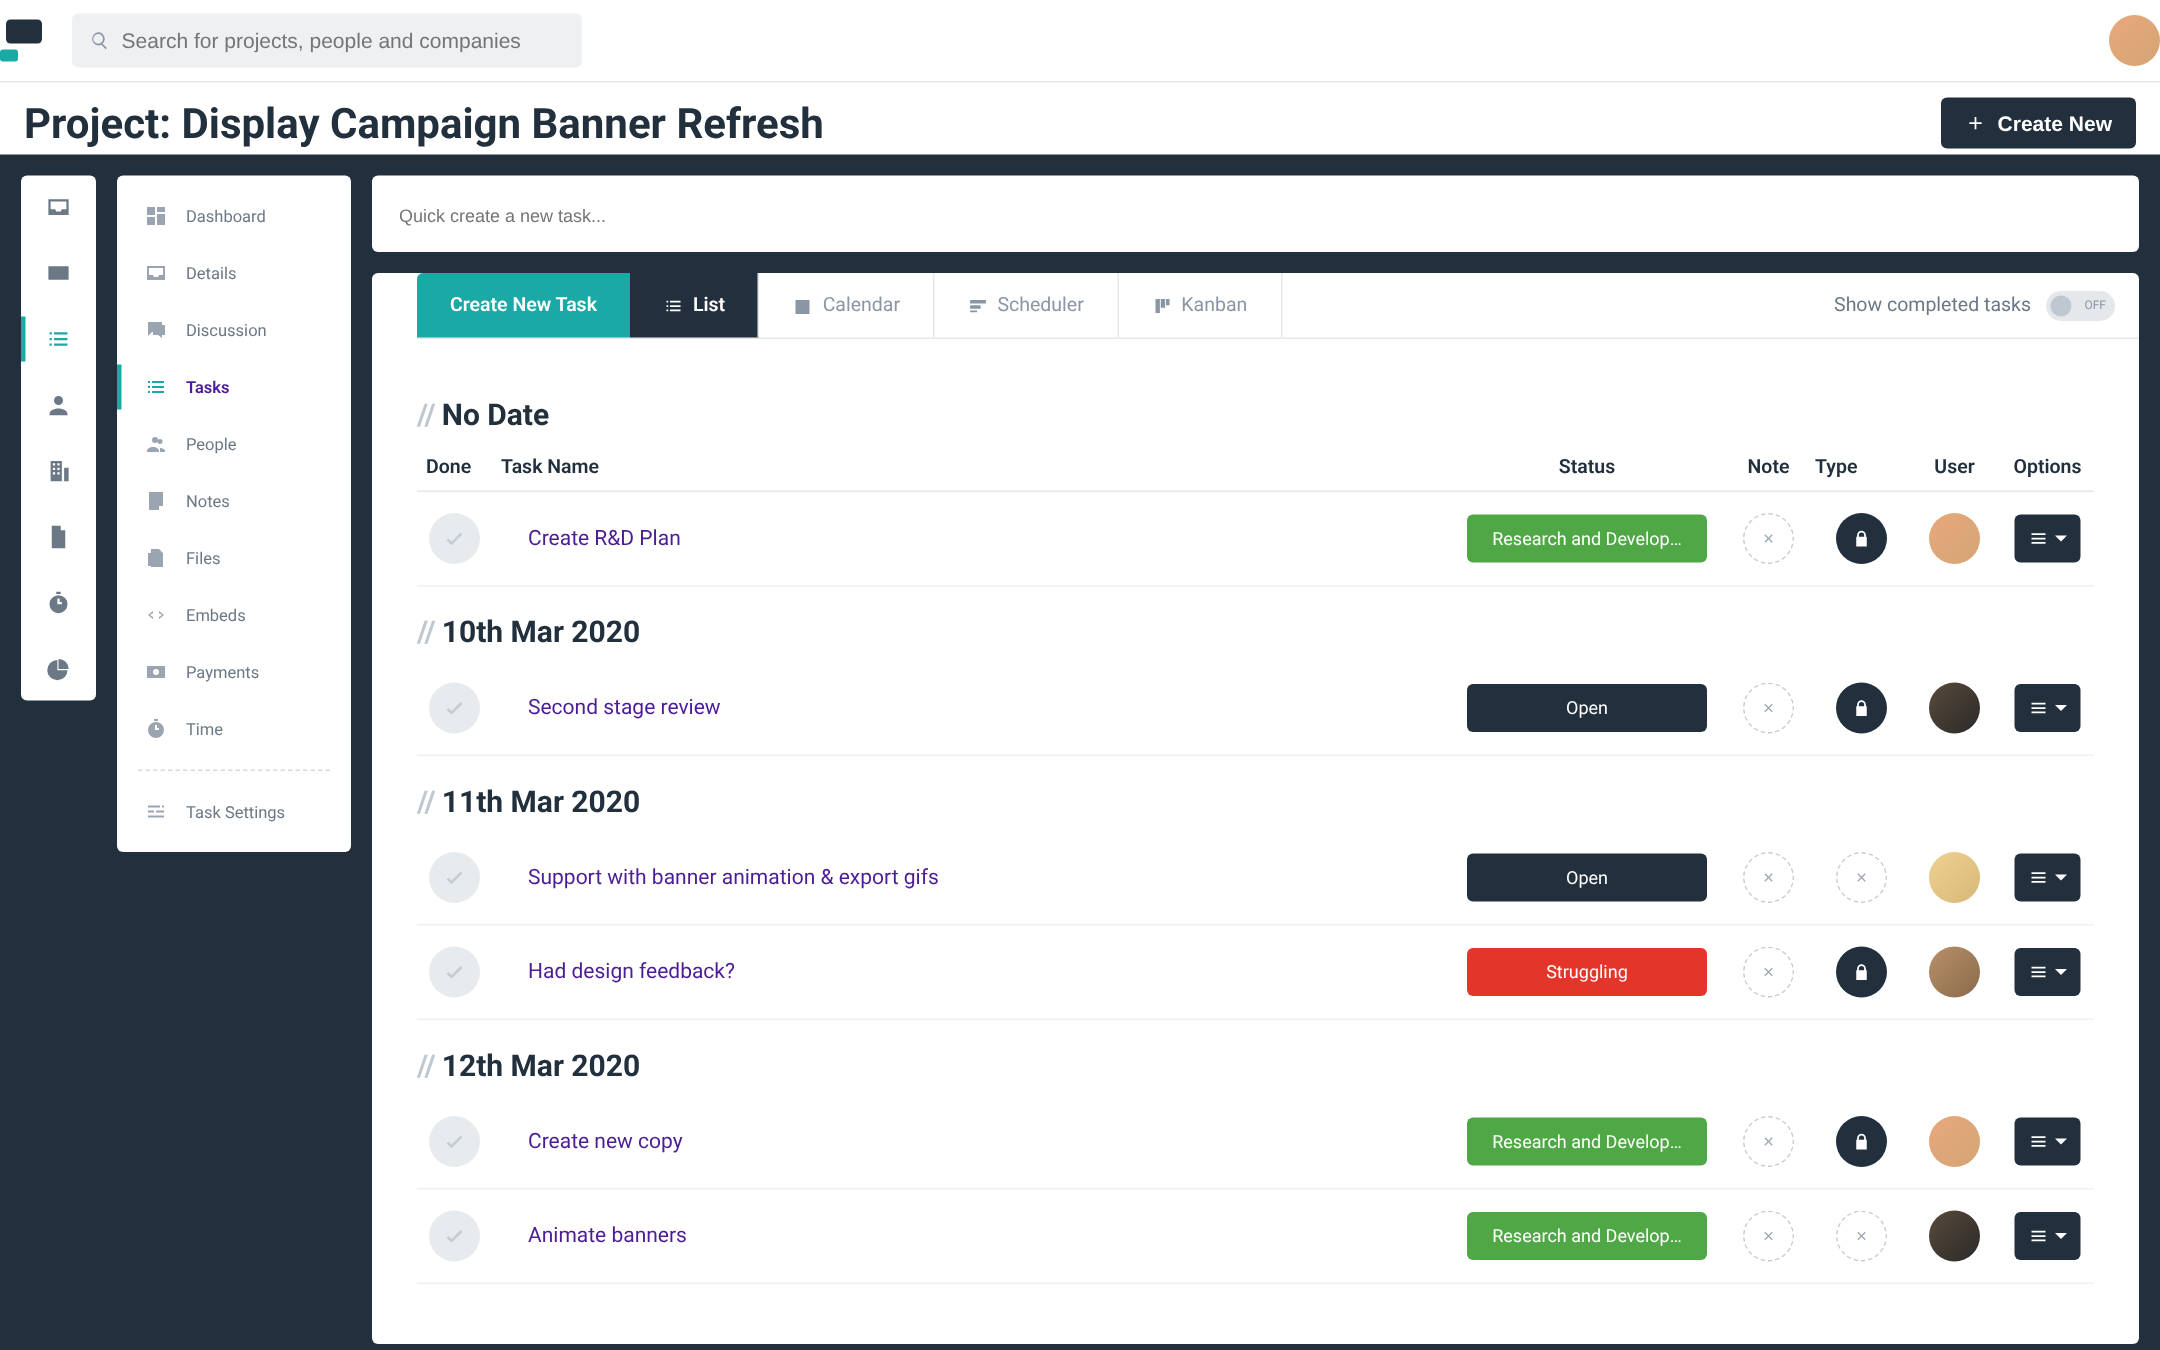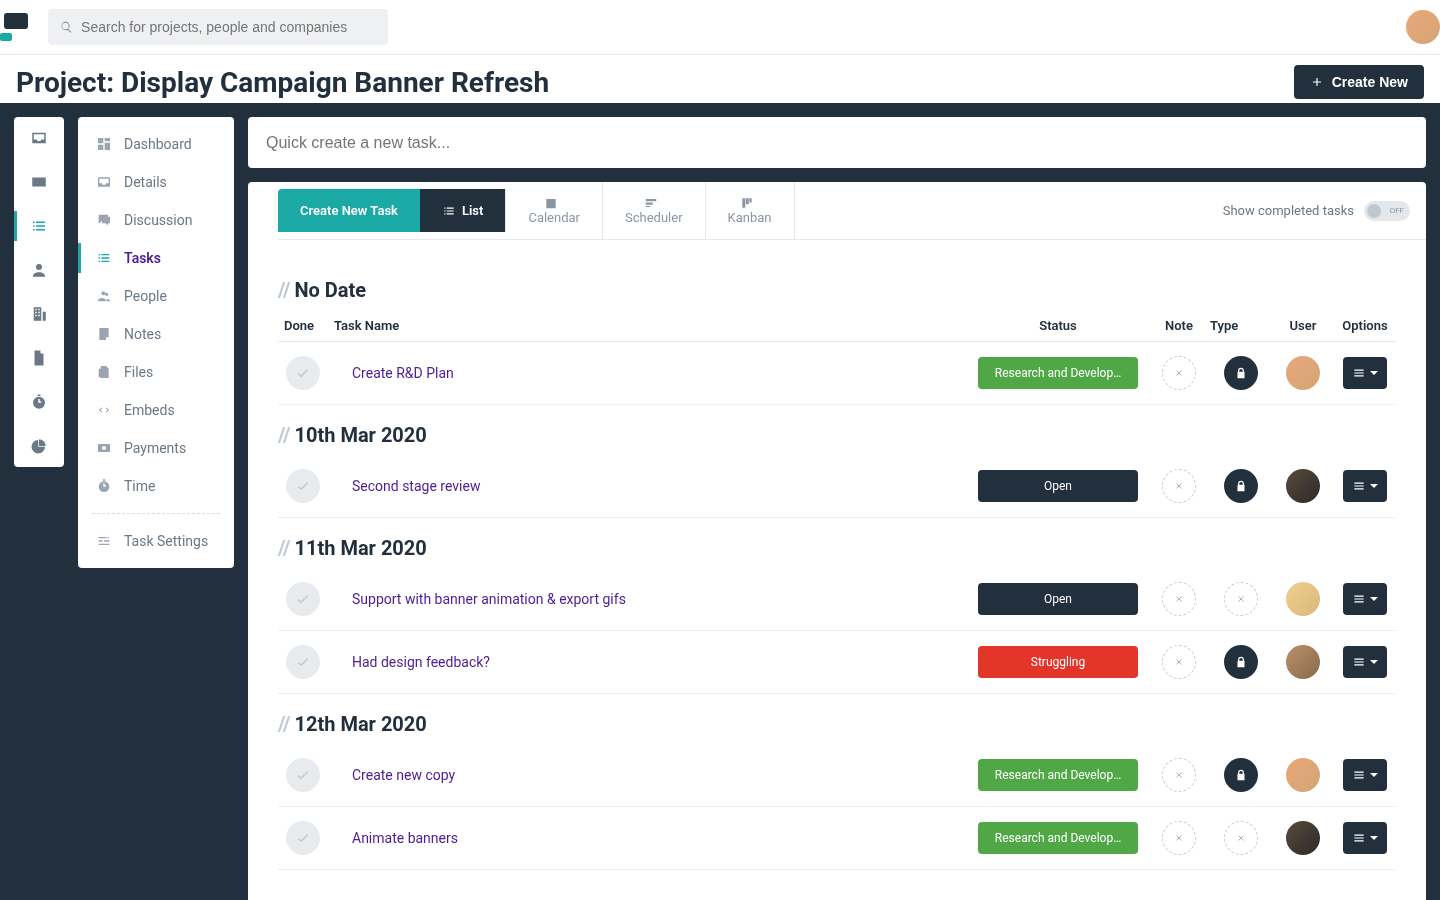--- a/index.html
+++ b/index.html
@@ -28,40 +28,40 @@
 
 
 .icon-rail { position: absolute; left: 14px; top: 14px; background: #fff; border-radius: 4px; width: 50px; padding: 12px 0; display: flex; flex-direction: column; align-items: center; gap: 26px; }
 .icon-rail .it { width: 50px; display: flex; justify-content: center; position: relative; cursor: pointer; }
 .icon-rail .it svg { width: 18px; height: 18px; fill: #6b7885; }
 .icon-rail .it.active::before { content: ""; position: absolute; left: 0; top: -6px; bottom: -6px; width: 3px; background: #1aa9a5; }
 .icon-rail .it.active svg { fill: #1aa9a5; }
 
 
 .sidebar { position: absolute; left: 78px; top: 14px; background: #fff; border-radius: 4px; width: 156px; padding: 8px 0; }
-.sidebar .sitem { display: flex; align-items: center; padding: 11px 18px; font-size: 14px; color: #6b7885; cursor: pointer; position: relative; }
+.sidebar .sitem { display: flex; align-items: center; padding: 11px 18px; font-size: 11px; color: #6b7885; cursor: pointer; position: relative; }
 .sidebar .sitem svg { width: 16px; height: 16px; fill: #9aa5b1; margin-right: 12px; }
 .sidebar .sitem.active { color: #4c1d95; font-weight: 600; }
 .sidebar .sitem.active svg { fill: #1aa9a5; }
 .sidebar .sitem.active::before { content: ""; position: absolute; left: 0; top: 4px; bottom: 4px; width: 3px; background: #1aa9a5; }
 .sidebar .divider { border-top: 1px dashed #d5dbe1; margin: 8px 14px; }
 
 
 .main { margin-left: 234px; }
 .quick-create { background: #fff; border-radius: 4px; padding: 16px 18px; margin-bottom: 14px; }
-.quick-create input { border: none; outline: none; font-size: 16px; width: 100%; color: #ec4899; }
+.quick-create input { border: none; outline: none; font-size: 12px; width: 100%; color: #ec4899; }
 
 .content-card { background: #fff; border-radius: 4px; }
 .tabbar { display: flex; align-items: center; border-bottom: 1px solid #e5e8eb; margin-left: 30px; }
 .tabbar .tab { padding: 14px 22px; font-size: 13px; display: flex; align-items: center; cursor: pointer; border-right: 1px solid #e5e8eb; }
 .tabbar .tab svg { width: 14px; height: 14px; margin-right: 6px; fill: #8a96a3; }
 .tabbar .tab.primary { background: #1aa9a5; color: #fff; font-weight: 600; border-right: none; border-top-left-radius: 4px; }
 .tabbar .tab.dark { background: #22303e; color: #fff; font-weight: 600; }
 .tabbar .tab.dark svg { fill: #fff; }
-.tabbar .tab.plain { color: #8a96a3; flex-direction: column; }
+.tabbar .tab.plain { color: #8a96a3; }
 .tabbar .right { margin-left: auto; display: flex; align-items: center; padding-right: 16px; }
 .tabbar .right .lbl { font-size: 13px; color: #6b7885; margin-right: 10px; }
 .toggle { width: 46px; height: 20px; background: #e5e8eb; border-radius: 10px; position: relative; font-size: 8px; color: #8a96a3; display: flex; align-items: center; justify-content: flex-end; padding-right: 6px; }
 .toggle .knob { width: 14px; height: 14px; background: #bfc8d1; border-radius: 50%; position: absolute; left: 3px; top: 3px; }
 
 .listbody { padding: 20px 30px 40px; }
 .section-head { font-size: 20px; font-weight: 700; color: #22303e; margin-top: 18px; margin-bottom: 8px; }
 .section-head .slashes { color: #bfc8d1; margin-right: 4px; }
 
 .head-row { display: flex; font-size: 13px; font-weight: 600; color: #22303e; padding: 8px 0; border-bottom: 1px solid #e5e8eb; }

